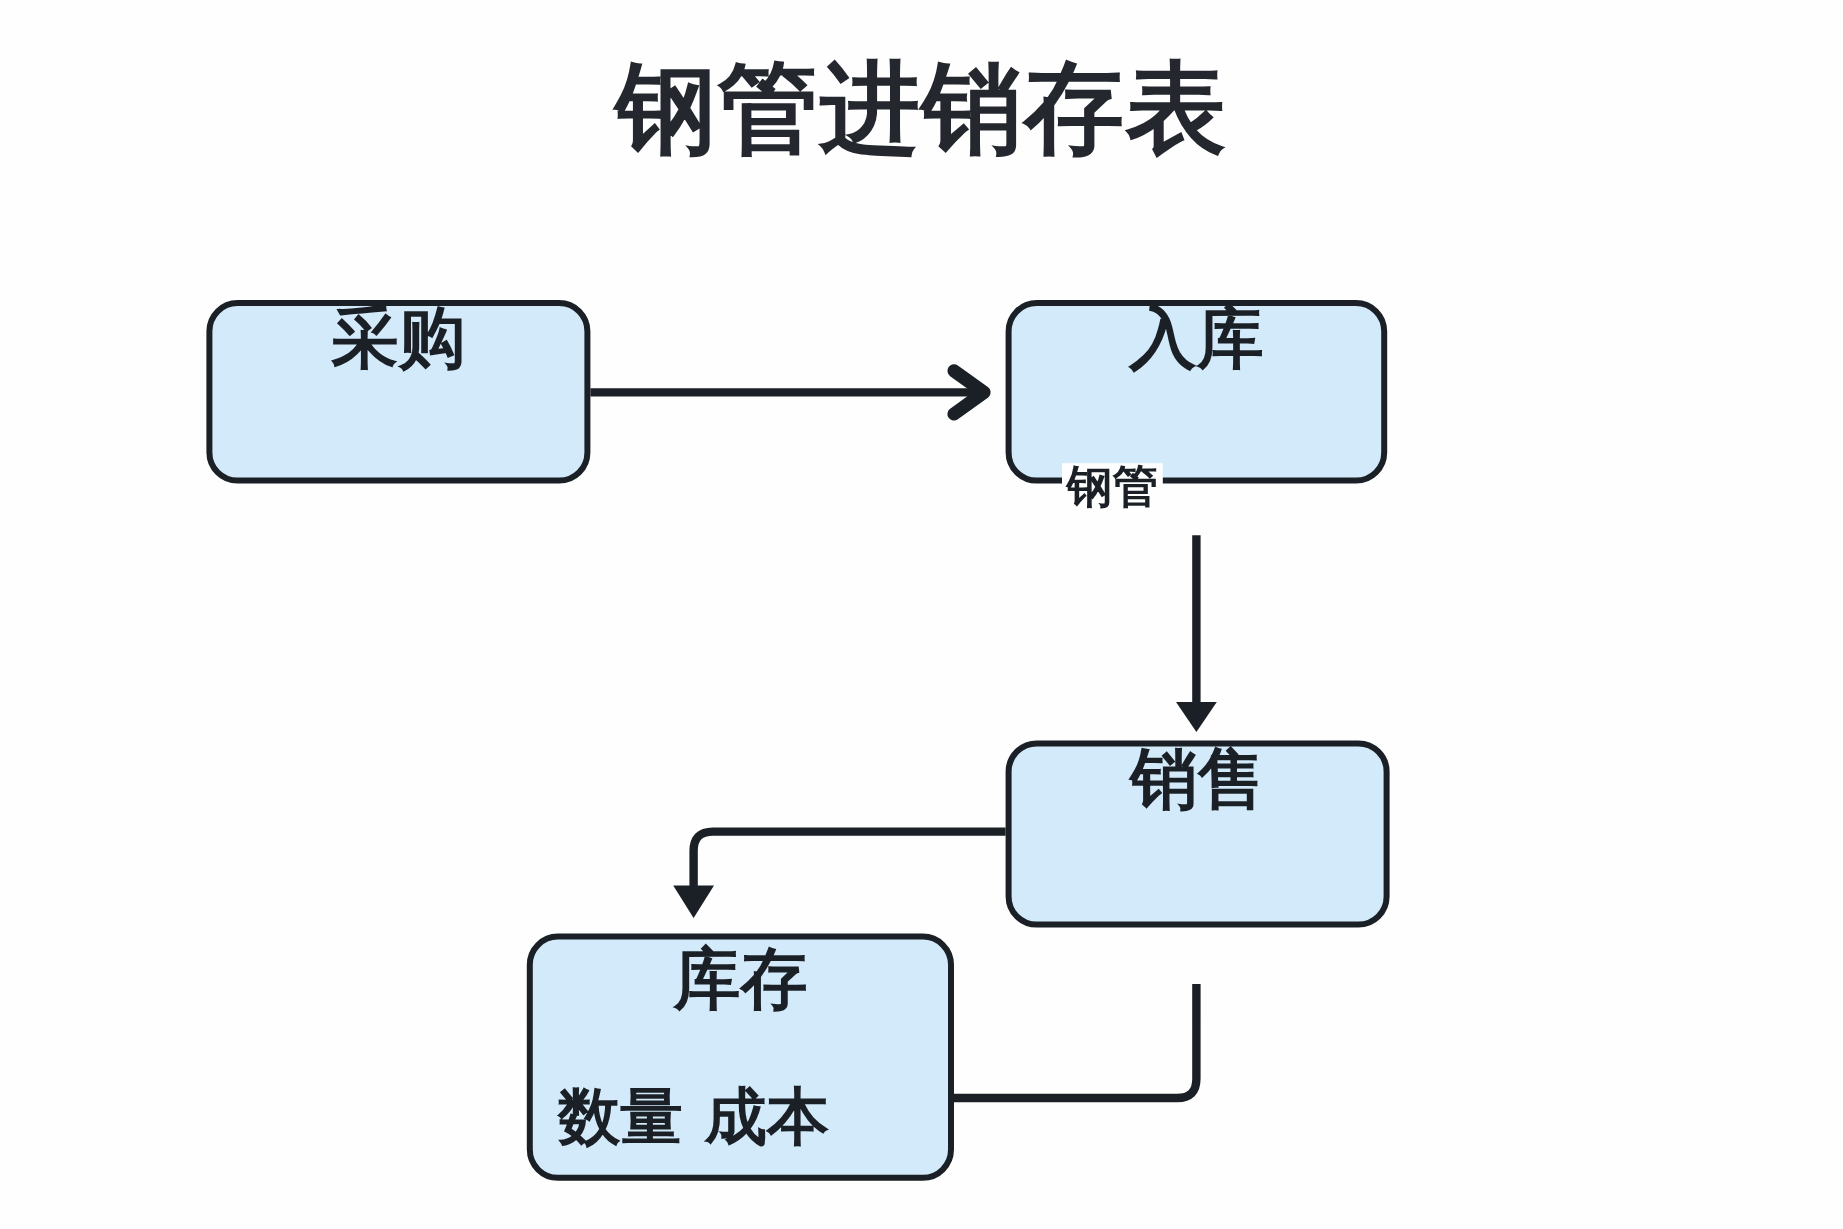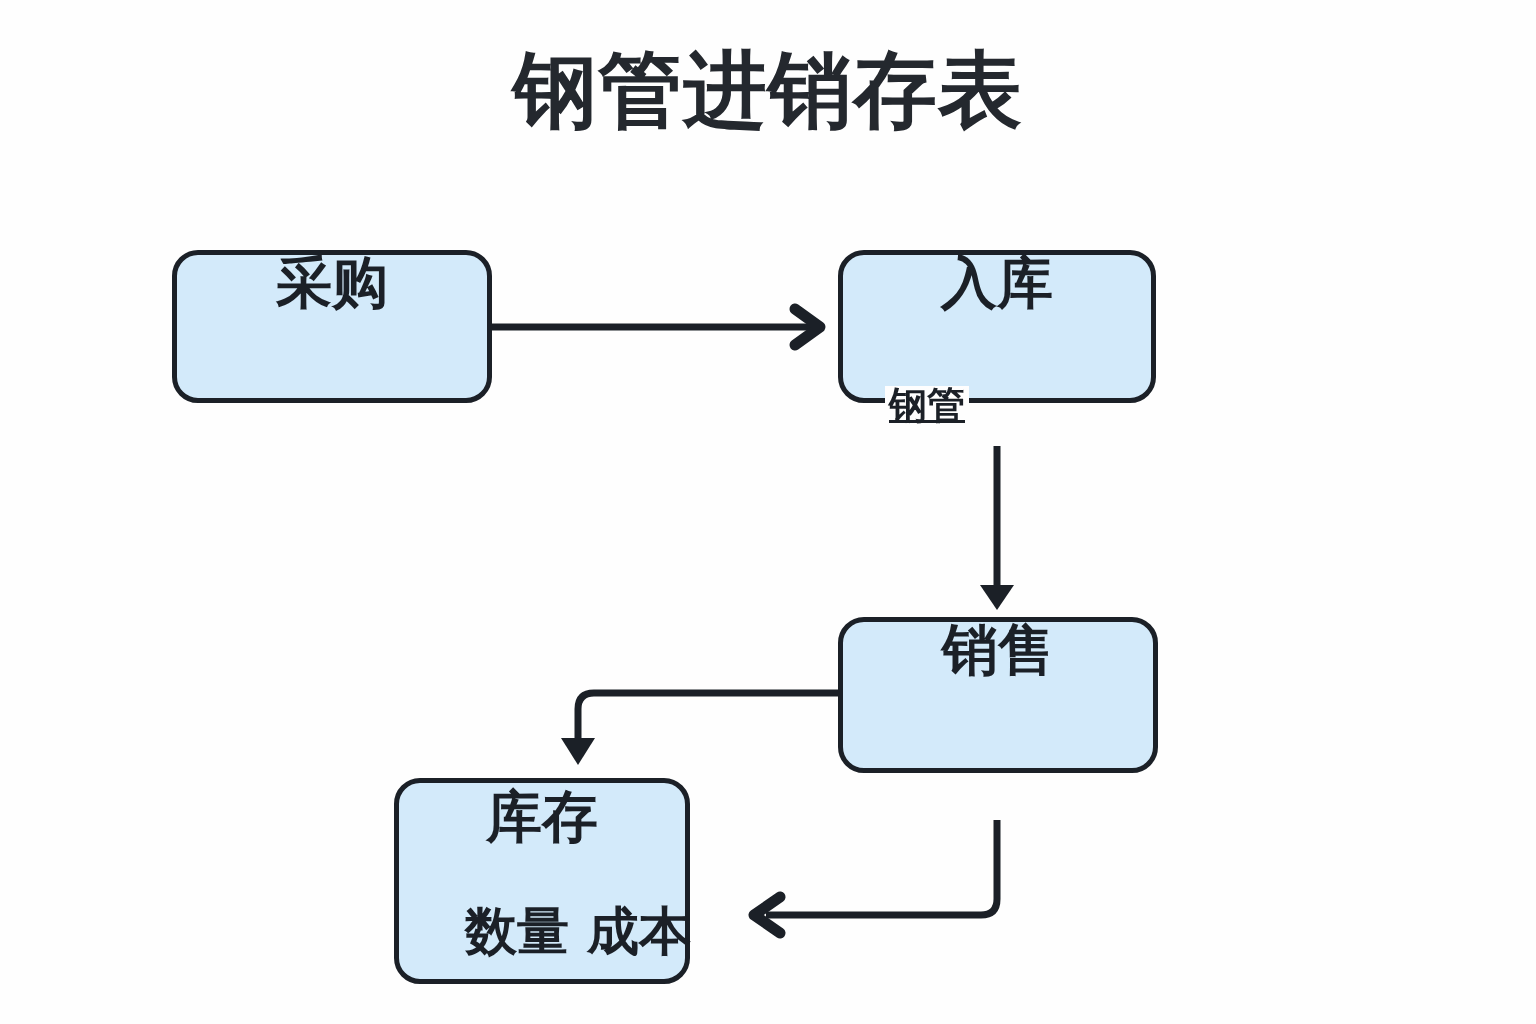--- a/index.html
+++ b/index.html
@@ -59,21 +59,21 @@
   #node-procurement {
     left: 172px;  top: 250px;  width: 320px;  height: 153px;
   }
   #node-inbound {
     left: 838px;  top: 250px;  width: 318px;  height: 153px;
   }
   #node-sales {
     left: 838px;  top: 617px;  width: 320px;  height: 156px;
   }
   #node-inventory {
-    left: 394px;  top: 778px;  width: 296px;  height: 206px;
+    left: 439px;  top: 778px;  width: 356px;  height: 206px;
   }
   #node-inventory .node-label { margin-top: 6px; }
 
   
   .sublabel {
     position: absolute;
     font-size: 38px;
     font-weight: 700;
     color: #1b2027;
     line-height: 1.0;
@@ -87,21 +87,20 @@
     left: 0; top: 386px; width: 1536px;
     text-align: center;
     background: transparent;
     padding: 0;
   }
   #sublabel-inbound span {
     display: inline-block;
     background: #fefefe;
     padding: 0 4px;
     transform: translateX(159px);
-    text-decoration: underline;
   }
   
   #sublabel-inventory {
     left: 418px; top: 905px; width: 320px;
     text-align: center;
     background: transparent;
     padding: 0;
     font-size: 52px;
   }
 

